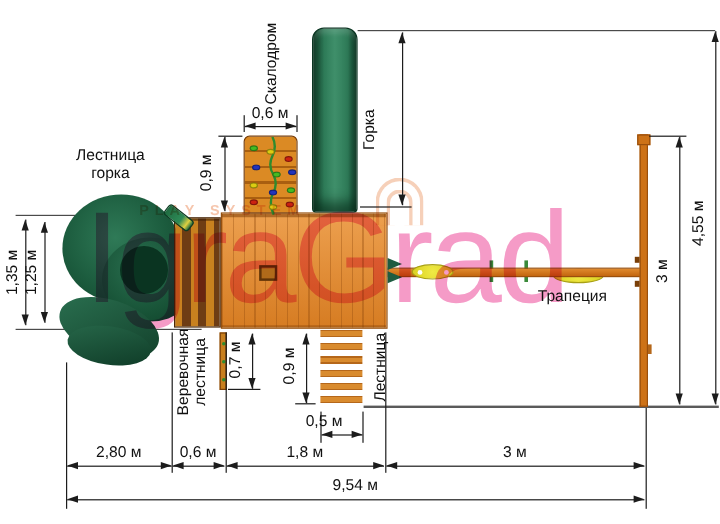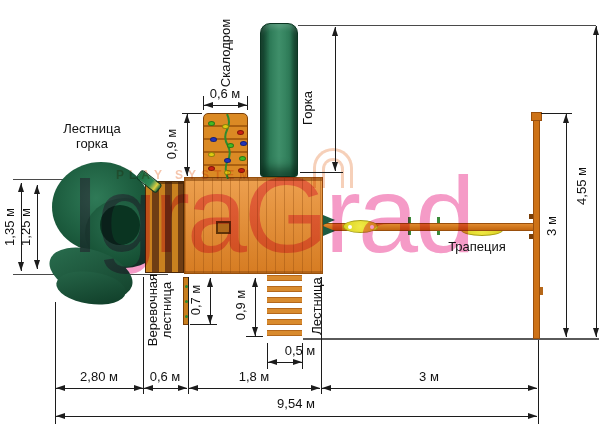--- a/index.html
+++ b/index.html
@@ -181,21 +181,21 @@
   <div class="au" style="left:251.5px;top:278px;"></div>
   <div class="ad" style="left:251.5px;top:327px;"></div>
   <div class="h" style="left:246px;top:336px;width:17px;"></div>
   <div class="t tcr" style="left:241px;top:305px;">0,9 м</div>
 
   <div class="v" style="left:267px;top:343px;height:26px;"></div>
   <div class="v" style="left:302px;top:343px;height:26px;"></div>
   <div class="h" style="left:268px;top:362px;width:34px;"></div>
   <div class="al" style="left:268px;top:358.5px;"></div>
   <div class="ar" style="left:293px;top:358.5px;"></div>
-  <div class="t tc" style="left:300px;top:351px;text-align:center;">0,5 м</div>
+  <div class="t tc" style="left:270px;top:351px;text-align:center;">0,5 м</div>
 
   <div class="v" style="left:55px;top:302px;height:122px;"></div>
   <div class="v" style="left:143px;top:277px;height:117px;"></div>
   <div class="v" style="left:188px;top:277px;height:117px;"></div>
   <div class="v" style="left:321px;top:277px;height:117px;"></div>
   <div class="v" style="left:538px;top:340px;height:84px;"></div>
 
   <div class="h" style="left:56px;top:388px;width:87px;"></div>
   <div class="al" style="left:56px;top:384.5px;"></div>
   <div class="ar" style="left:134px;top:384.5px;"></div>

